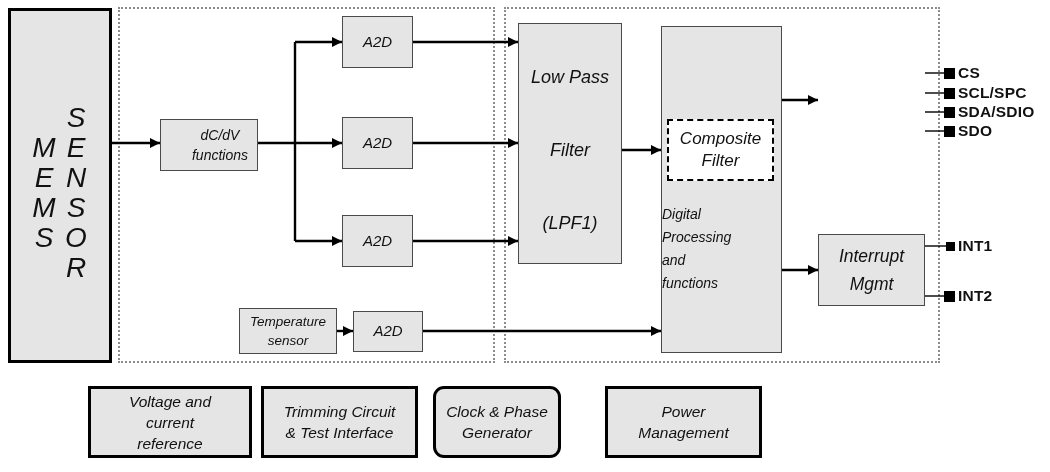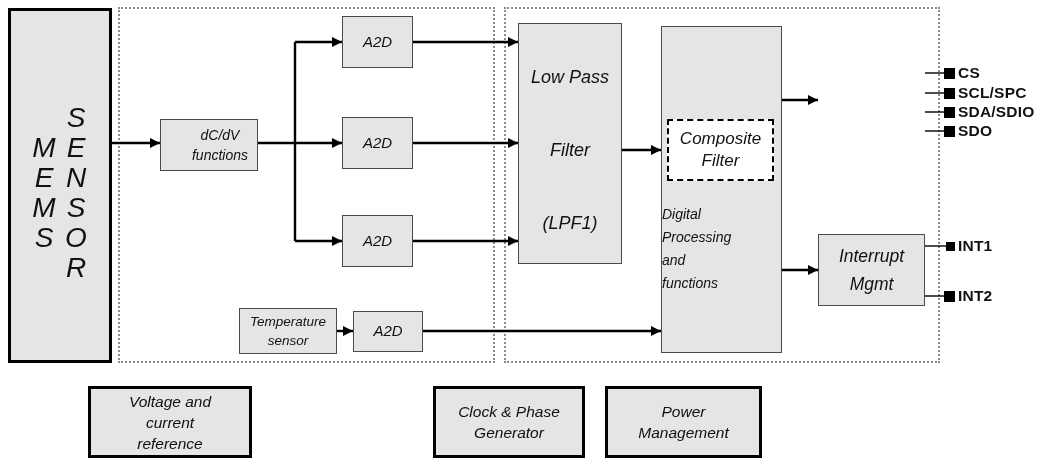--- a/index.html
+++ b/index.html
@@ -34,21 +34,21 @@
     display:flex;flex-direction:column;justify-content:center;font-size:17px;line-height:22px;background:#fff;}
   .dp-text{position:absolute;left:0;right:0;top:176px;font-size:14px;line-height:23px;text-align:left;}
   .i2c{left:818px;top:62px;width:107px;height:75px;font-size:17.5px;line-height:26px;}
   .intm{left:818px;top:234px;width:107px;height:72px;font-size:17.5px;line-height:28px;text-align:center;}
   .pin-row{position:absolute;display:flex;align-items:center;height:22px;z-index:4;}
   .pin-sq{width:11px;height:11px;background:#000;display:inline-block;flex:0 0 auto;}
   .pin-label{font-size:15.5px;font-weight:bold;margin-left:3px;white-space:nowrap;letter-spacing:.2px;}
   .bottom{top:386px;height:72px;font-size:15.5px;line-height:21px;}
   .b1{left:88px;width:164px;}
   .b2{left:261px;width:157px;}
-  .b3{left:433px;width:152px;}
+  .b3{left:433px;width:128px;border-radius:11px;}
   .b4{left:605px;width:157px;}
   .b5{left:778px;width:156px;top:385px;}
 </style>
 </head>
 <body>
 
 <div class="canvas">
 
   <div class="sect sect-analog"></div>
   <div class="sect sect-digital"></div>
@@ -172,20 +172,24 @@
   <div class="pin-row" style="left:944px;top:285px">
     <span class="pin-sq"></span>
     <span class="pin-label">INT2</span>
   </div>
 
   <div class="box thick bottom b1">
     <div>Voltage and</div>
     <div>current</div>
     <div>reference</div>
   </div>
+  <div class="box thick bottom b2">
+    <div>Trimming Circuit</div>
+    <div>&amp; Test Interface</div>
+  </div>
   <div class="box thick bottom b3">
     <div>Clock &amp; Phase</div>
     <div>Generator</div>
   </div>
   <div class="box thick bottom b4">
     <div>Power</div>
     <div>Management</div>
   </div>
 
 </div>

